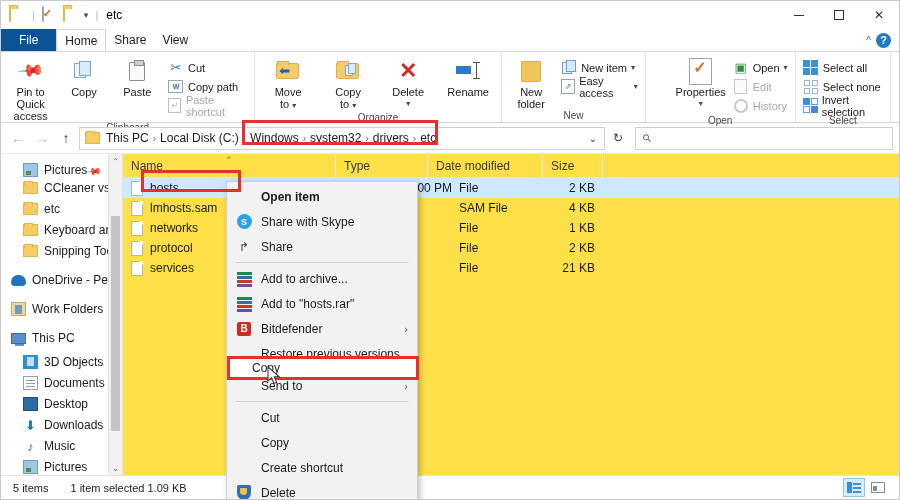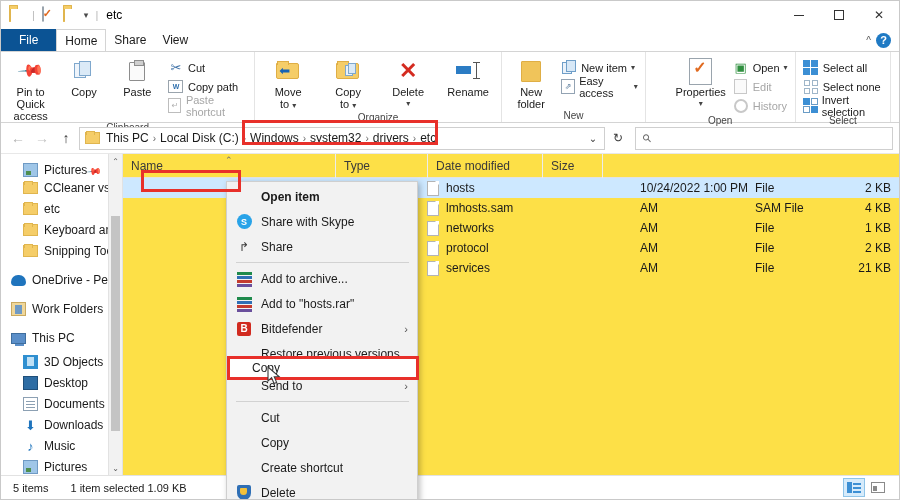--- a/index.html
+++ b/index.html
@@ -268,21 +268,21 @@
     height: 24px; display: flex; align-items: center; border-bottom: 1px solid #e2e2e2;
     font-size: 12px; color: #3a3a3a; position: relative;
   }
   .colhead .ch { padding-left: 8px; height: 24px; display:flex; align-items:center; border-right: 1px solid #ececec; }
   .ch-name { width: 213px; }
   .ch-date { width: 115px; }
   .ch-type { width: 92px; }
   .ch-size { width: 60px; }
   .sort-caret { position:absolute; left: 102px; top: 1px; font-size: 9px; color: #6e6e6e; }
   .row {
-    height: 20px; display: flex; align-items: center; font-size: 12px; color: #1a1a1a; justify-content: flex-end;
+    height: 20px; display: flex; align-items: center; font-size: 12px; color: #1a1a1a;
   }
   .row.sel { background: #cde8ff; }
   .cell { padding-left: 8px; overflow: hidden; white-space: nowrap; }
   .c-name { width: 213px; display: flex; align-items: center; gap: 7px; }
   .c-date { width: 115px; }
   .c-type { width: 92px; }
   .c-size { width: 60px; text-align: right; padding-right: 8px; padding-left: 0; }
   .fileico {
     width: 12px; height: 15px; background: #fff; border: 1px solid #b4b4b4; position: relative; flex:0 0 12px;
   }
@@ -670,26 +670,26 @@
         <div style="height:8px"></div>
         <div class="nav-item">
           <span class="nico pc"></span>
           <span>This PC</span>
         </div>
         <div class="nav-item indent1">
           <span class="nico obj3d"></span>
           <span>3D Objects</span>
         </div>
         <div class="nav-item indent1">
+          <span class="nico docs"></span>
+          <span>Documents</span>
+        </div>
+        <div class="nav-item indent1">
           <span class="nico desk"></span>
           <span>Desktop</span>
-        </div>
-        <div class="nav-item indent1">
-          <span class="nico docs"></span>
-          <span>Documents</span>
         </div>
         <div class="nav-item indent1">
           <span class="nico down">⬇</span>
           <span>Downloads</span>
         </div>
         <div class="nav-item indent1">
           <span class="nico music">♪</span>
           <span>Music</span>
         </div>
         <div class="nav-item indent1">

